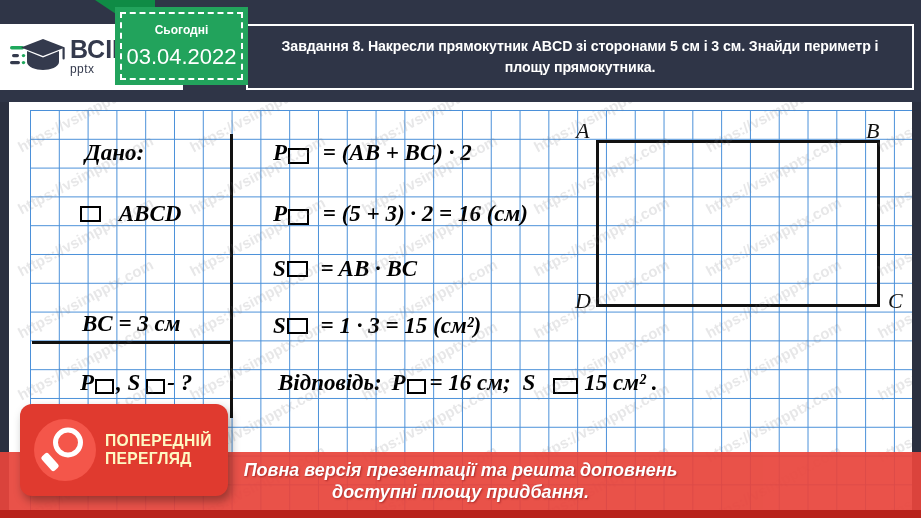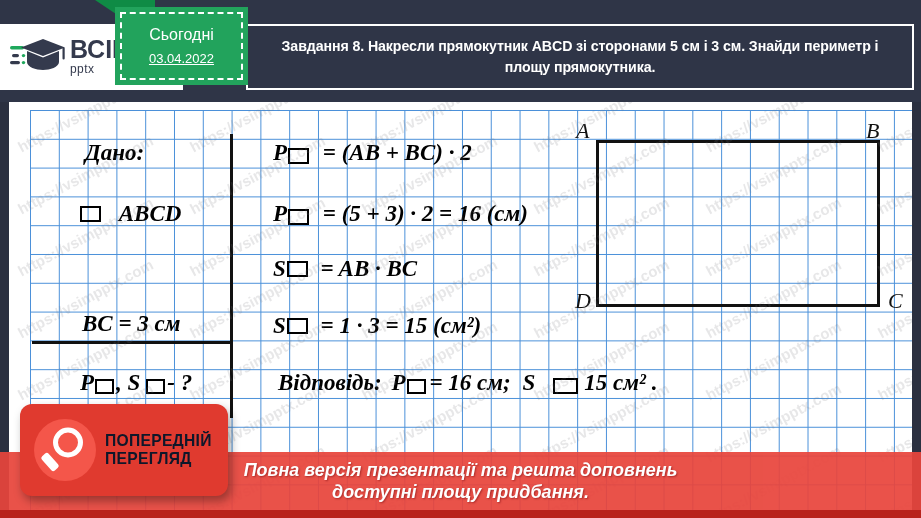--- a/index.html
+++ b/index.html
@@ -68,22 +68,22 @@
     position:absolute;left:115px;top:7px;width:133px;height:78px;
     background:#22a35c;
     box-sizing:border-box;
     display:flex;flex-direction:column;align-items:center;justify-content:center;
     box-shadow:0 0 0 0 rgba(0,0,0,0);
   }
   .today-badge:before{
     content:"";position:absolute;left:5px;top:5px;right:5px;bottom:5px;
     border:2px dashed #ffffff;
   }
-  .today-label{ color:#ffffff;font-size:16px;font-weight:normal;z-index:2;}
-  .today-date{ color:#ffffff;font-size:13px;font-weight:normal;z-index:2;margin-top:7px;text-decoration:underline;}
+  .today-label{ color:#ffffff;font-size:12px;font-weight:bold;z-index:2;}
+  .today-date{ color:#ffffff;font-size:22px;font-weight:normal;z-index:2;margin-top:7px;}
 
   
   .sheet{
     position:absolute;left:8px;top:98px;width:905px;height:420px;
     background:#ffffff;
     overflow:hidden;
   }
   .grid{
     position:absolute;left:22px;top:12px;width:883px;height:408px;
     background-image:
@@ -176,21 +176,21 @@
   .mag-circle{
     position:relative;margin-left:14px;
     width:62px;height:62px;border-radius:50%;
     background:#f4564a;
     flex:0 0 62px;
   }
   .mag-glyph{
     position:absolute;left:0;top:0;width:62px;height:62px;
   }
   .preview-text{
-    margin-left:9px;color:#0f172a;font-weight:bold;
+    margin-left:9px;color:#fef9c3;font-weight:bold;
     font-size:17px;line-height:1.04;letter-spacing:0.3px;
     font-family:"Liberation Sans", sans-serif;
   }
   .preview-text div{ transform:scaleX(0.92);transform-origin:left center;}
 
   
   .edge-left{position:absolute;left:0;top:98px;width:9px;height:420px;background:#2b3040;}
   .edge-right{position:absolute;left:912px;top:98px;width:9px;height:420px;background:#2b3040;}
 </style>
 </head>

